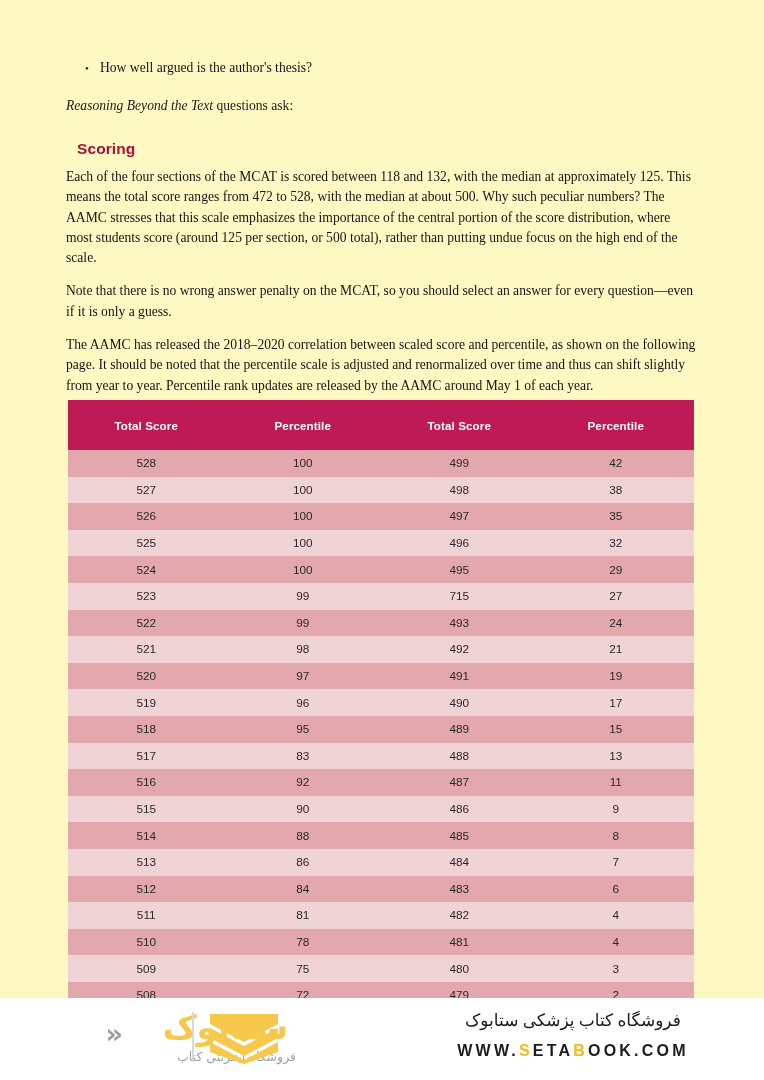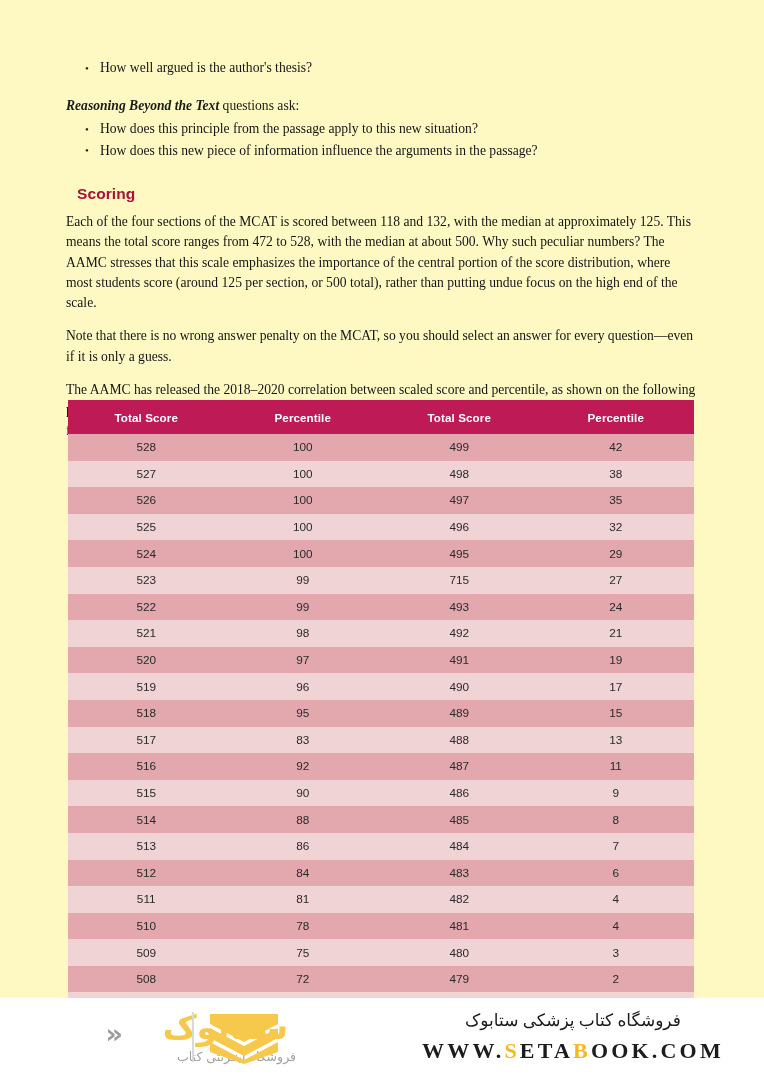--- a/index.html
+++ b/index.html
@@ -55,21 +55,21 @@
     color: #1a1a1a;
   }
 
   .lead-in {
     font-family: "Liberation Serif", serif;
     font-size: 13.6px;
     line-height: 20.5px;
     margin: 17px 0 3px 0;
   }
   .lead-in b {
-    font-weight: bold;
+    font-weight: normal;
     font-style: italic;
   }
 
   h2.scoring {
     font-family: "Liberation Sans", sans-serif;
     font-size: 15.5px;
     font-weight: bold;
     color: #A8113A;
     margin: 24px 0 9px 11px;
     letter-spacing: 0.1px;
@@ -97,21 +97,21 @@
     table-layout: fixed;
     font-family: "Liberation Sans", sans-serif;
   }
   table.scoretable th {
     background: #BE1A56;
     color: #ffffff;
     font-size: 11.6px;
     font-weight: bold;
     height: 26px;
     text-align: center;
-    padding: 4px;
+    padding: 12px;
     letter-spacing: 0.1px;
   }
   table.scoretable td {
     font-size: 11.8px;
     height: 26.6px;
     text-align: center;
     padding: 0;
     color: #2a2a2a;
   }
   table.scoretable tbody tr:nth-child(odd) td { background: #E3A8AE; }
@@ -195,22 +195,22 @@
   }
   .right-fa {
     font-family: Liberation Serif, serif;
     font-size: 17px;
     color: #1c1c1c;
     direction: rtl;
     line-height: 26px;
     white-space: nowrap;
   }
   .right-url {
-    font-family: Liberation Serif, serif;
-    font-size: 22px;
+    font-family: Liberation Sans, sans-serif;
+    font-size: 16px;
     font-weight: bold;
     letter-spacing: 3.2px;
     color: #1c1c1c;
     line-height: 30px;
     margin-top: 2px;
     white-space: nowrap;
   }
   .right-url .gold { color: #F6B820; }
 </style>
 </head>
@@ -219,24 +219,20 @@
 <div class="page">
 
   <div class="content">
 
     <ul class="bullets">
       <li>How well argued is the author's thesis?</li>
     </ul>
 
     <div class="lead-in"><b>Reasoning Beyond the Text</b><span> questions ask:</span></div>
 
-    <ul class="bullets">
-      <li>How does this principle from the passage apply to this new situation?</li>
-      <li>How does this new piece of information influence the arguments in the passage?</li>
-    </ul>
 
     <h2 class="scoring">Scoring</h2>
 
     <p class="body">Each of the four sections of the MCAT is scored between 118 and 132, with the median at approximately 125. This means the total score ranges from 472 to 528, with the median at about 500. Why such peculiar numbers? The AAMC stresses that this scale emphasizes the importance of the central portion of the score distribution, where most students score (around 125 per section, or 500 total), rather than putting undue focus on the high end of the scale.</p>
     <p class="body">Note that there is no wrong answer penalty on the MCAT, so you should select an answer for every question—even if it is only a guess.</p>
     <p class="body">The AAMC has released the 2018–2020 correlation between scaled score and percentile, as shown on the following page. It should be noted that the percentile scale is adjusted and renormalized over time and thus can shift slightly from year to year. Percentile rank updates are released by the AAMC around May 1 of each year.</p>
   </div>
 
   <div class="table-wrap">
     <table class="scoretable">

